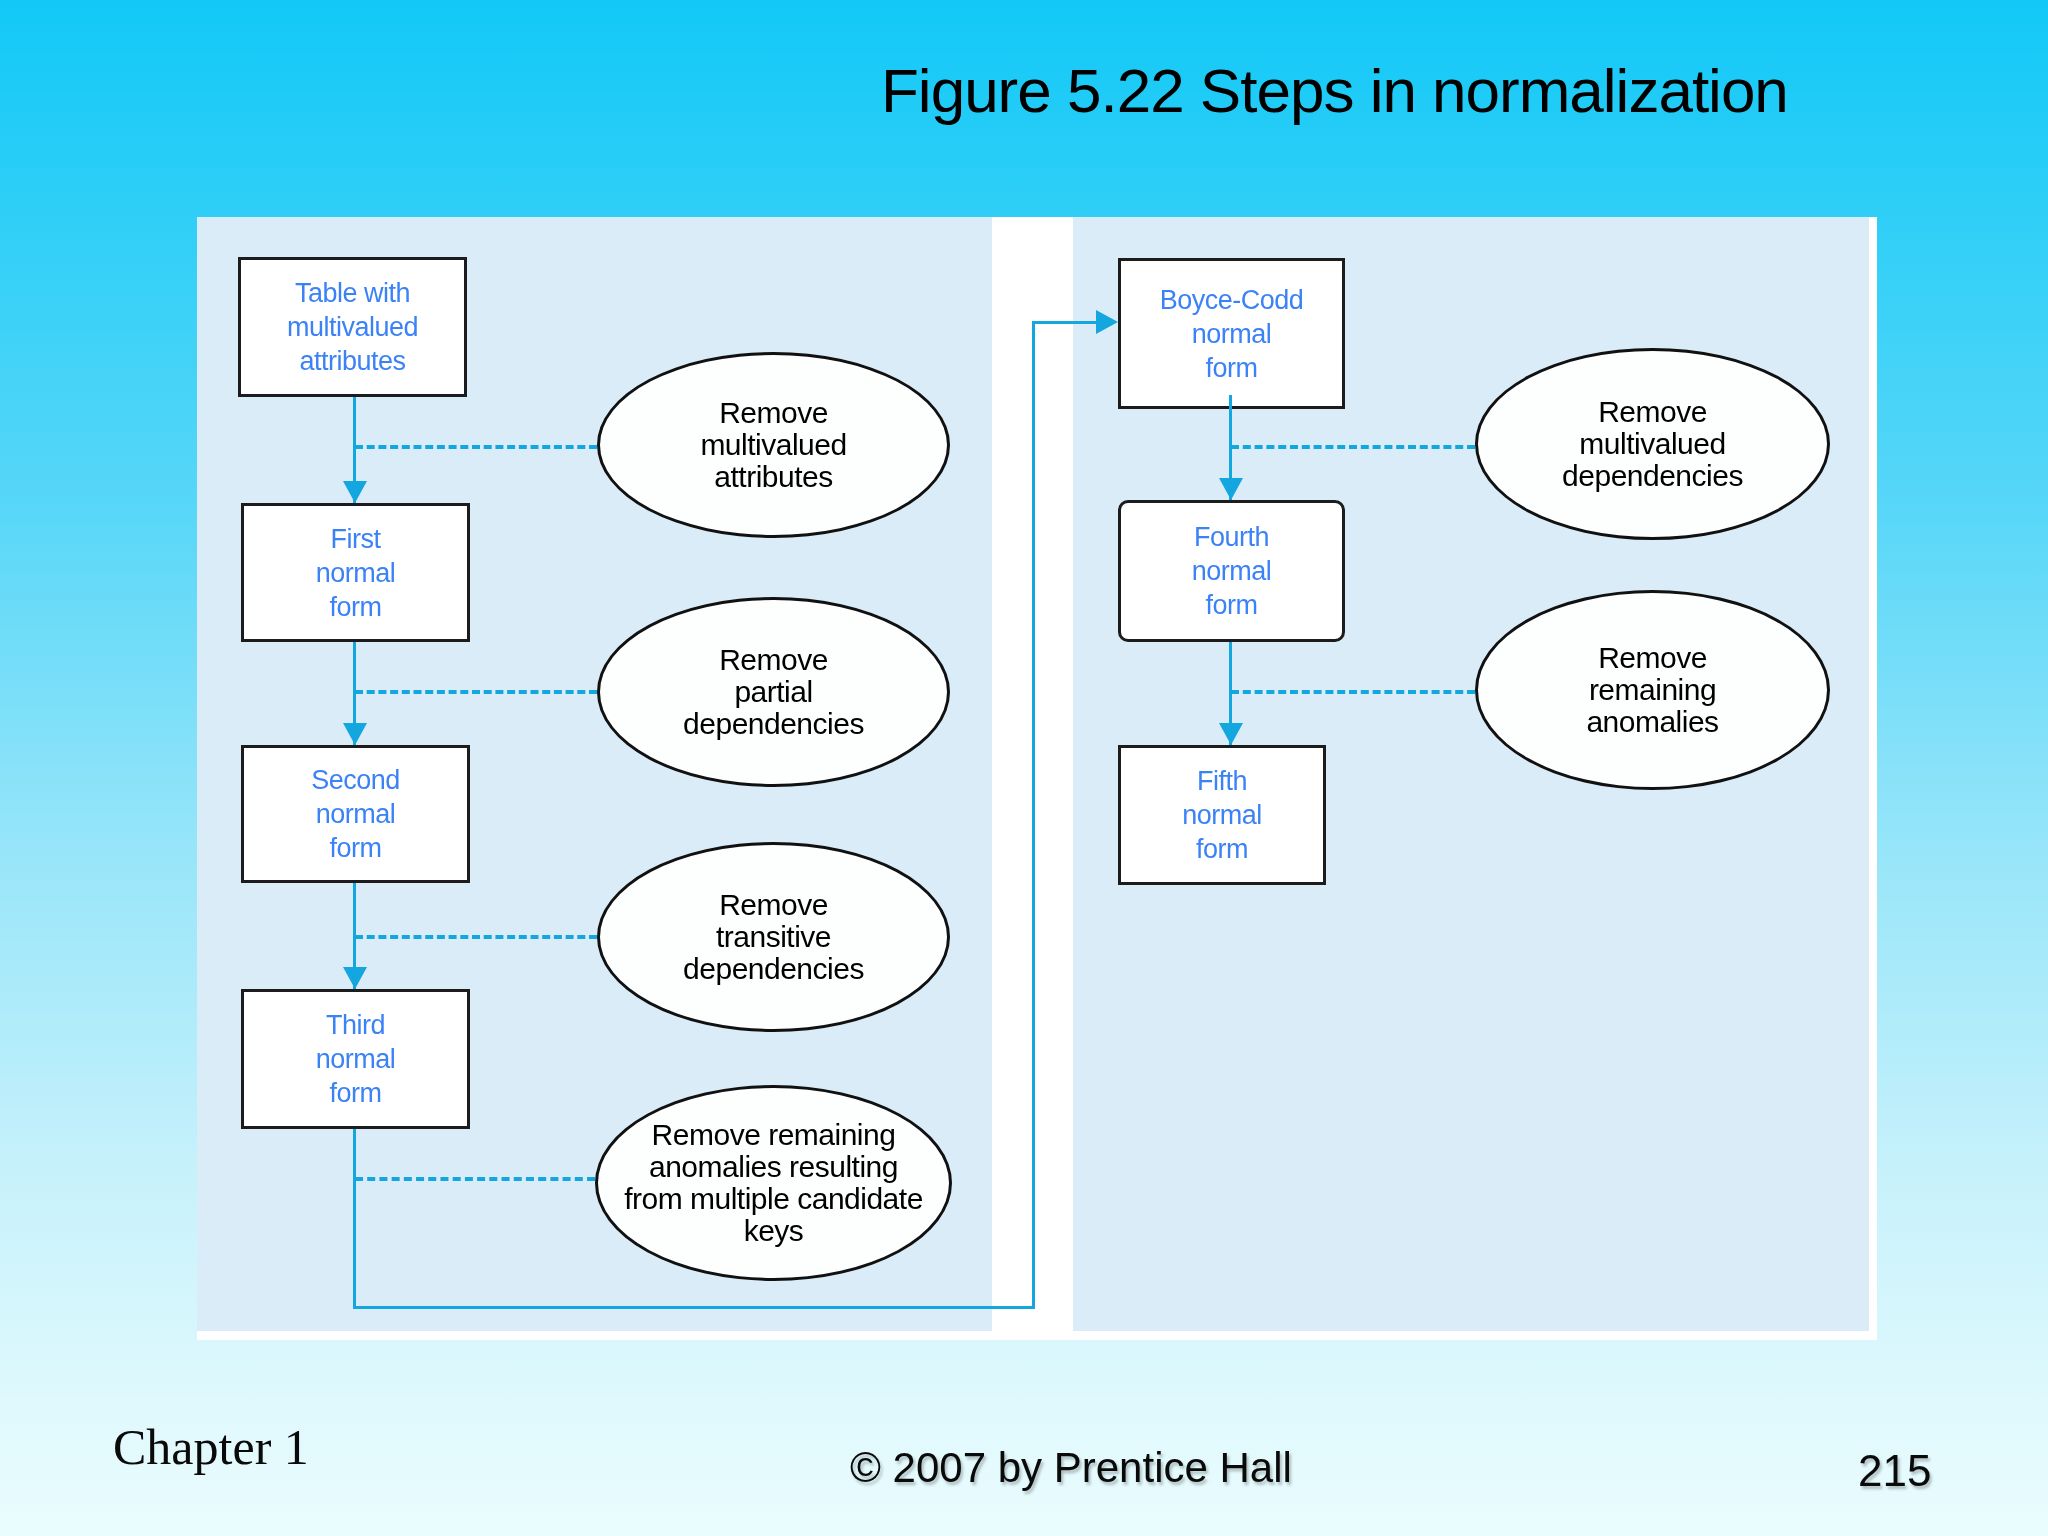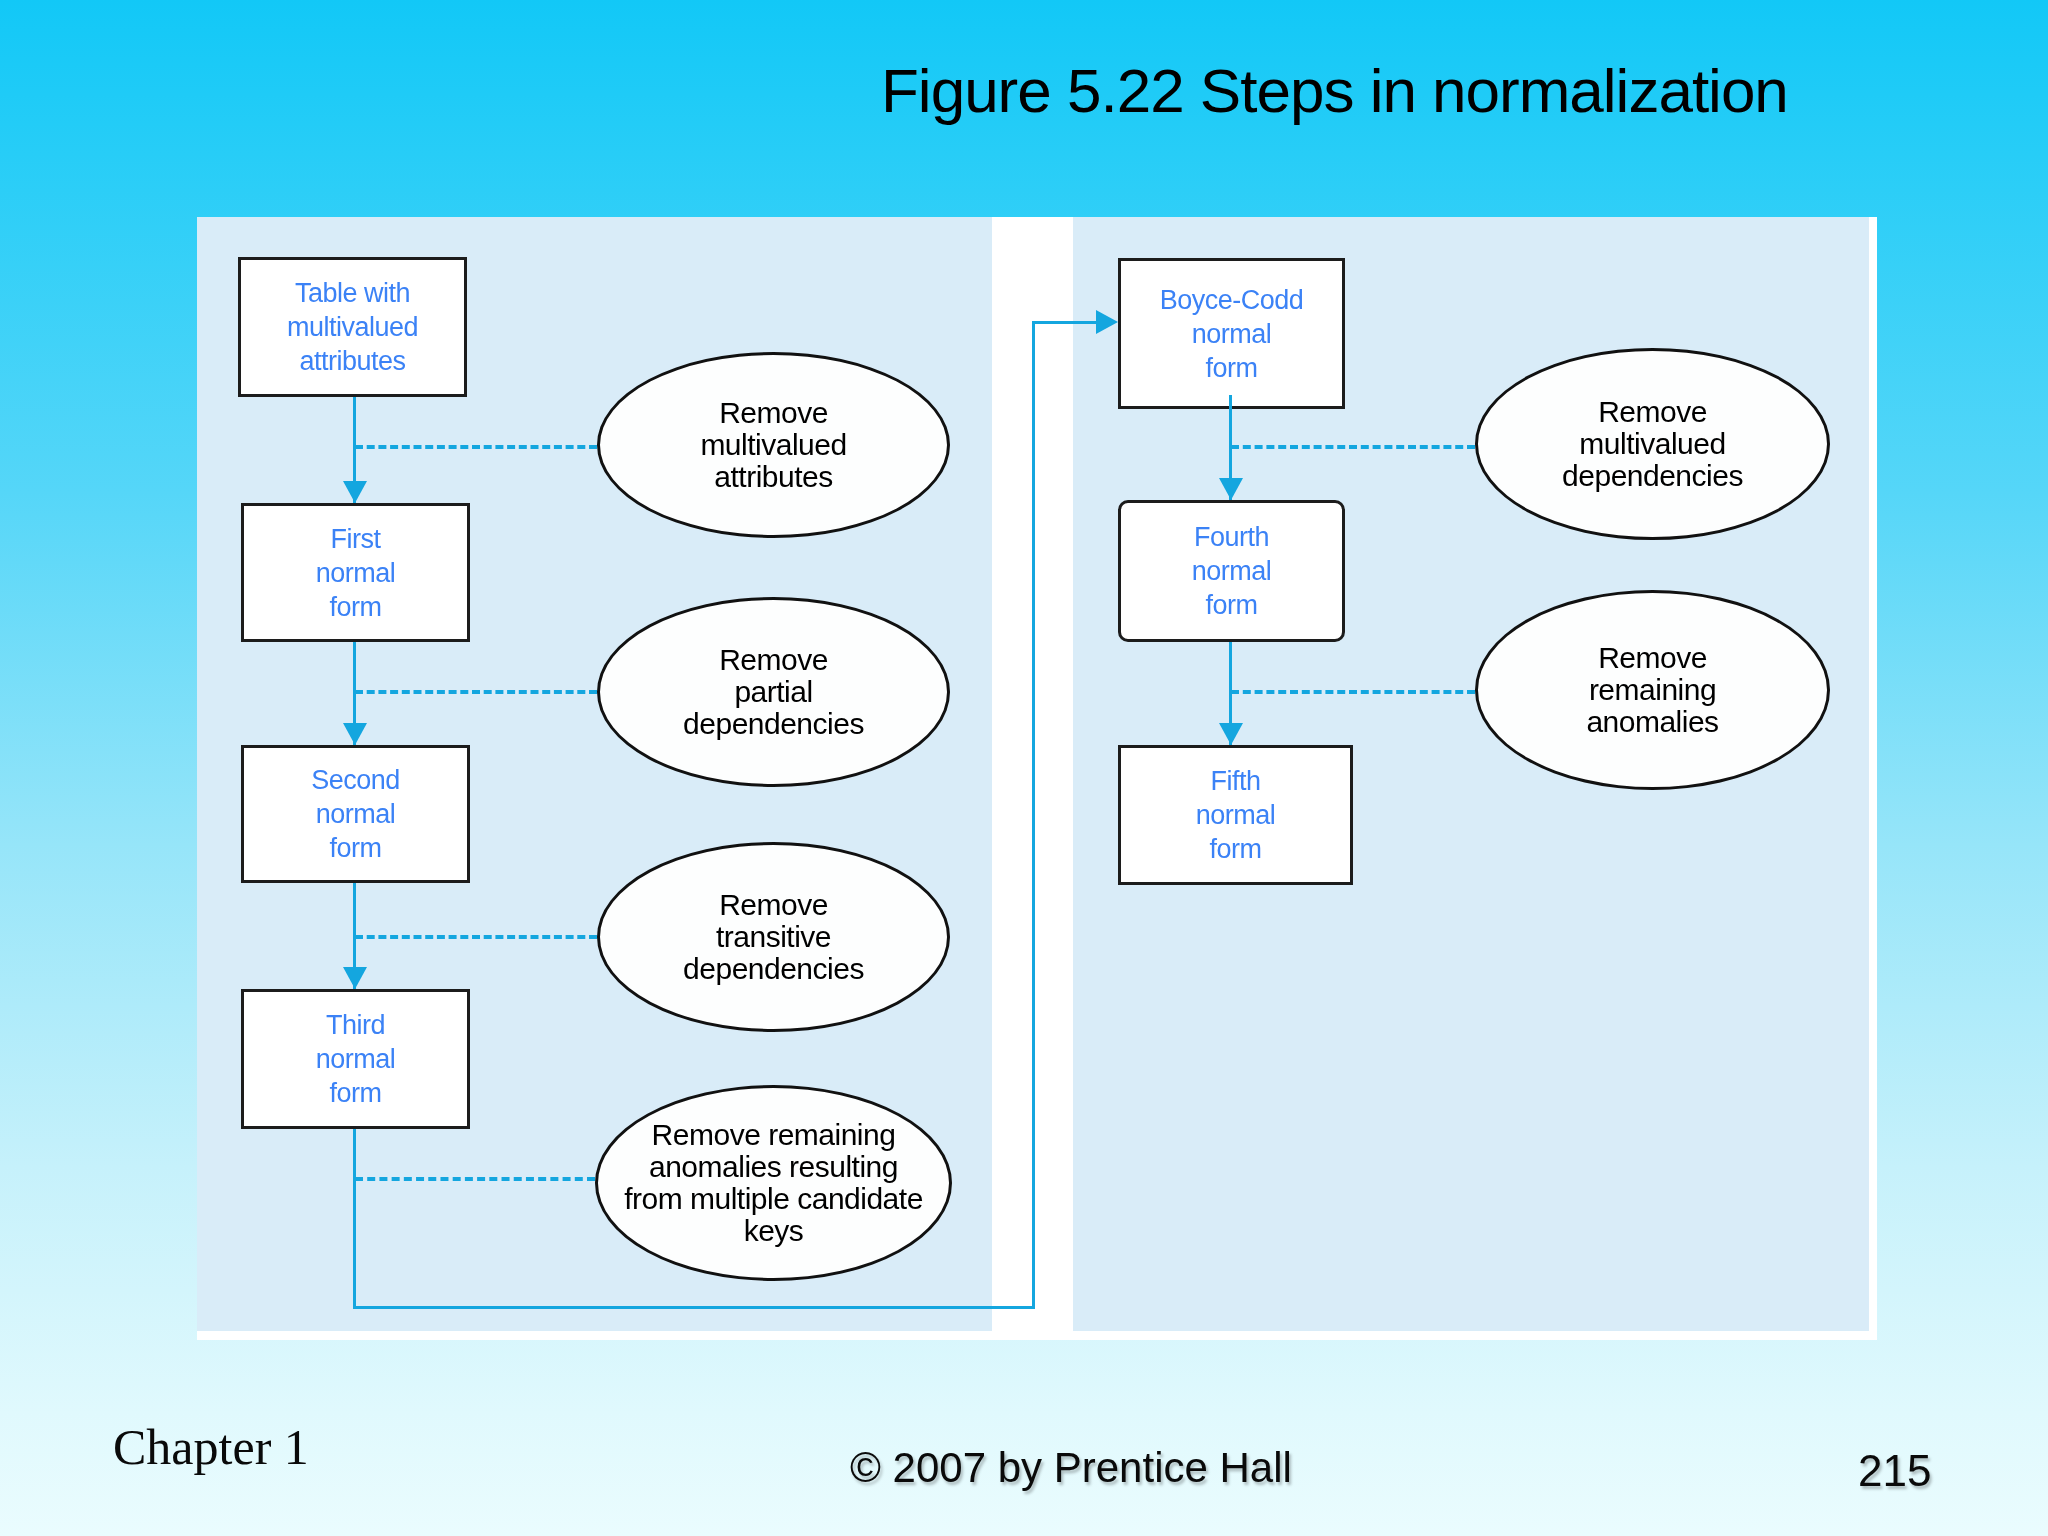--- a/index.html
+++ b/index.html
@@ -89,21 +89,21 @@
     <div class="nbox multiline" style="left:44px;top:772px;width:229px;height:140px;">Third
 normal
 form</div>
 
     <div class="nbox multiline" style="left:921px;top:41px;width:227px;height:151px;">Boyce-Codd
 normal
 form</div>
     <div class="nbox multiline" style="left:921px;top:283px;width:227px;height:142px;border-radius:10px;">Fourth
 normal
 form</div>
-    <div class="nbox multiline" style="left:921px;top:528px;width:235px;height:140px;">Fifth
+    <div class="nbox multiline" style="left:921px;top:528px;width:208px;height:140px;">Fifth
 normal
 form</div>
 
     <div class="nellipse multiline" style="left:400px;top:135px;width:353px;height:186px;">Remove
 multivalued
 attributes</div>
     <div class="nellipse multiline" style="left:400px;top:380px;width:353px;height:190px;">Remove
 partial
 dependencies</div>
     <div class="nellipse multiline" style="left:400px;top:625px;width:353px;height:190px;">Remove

